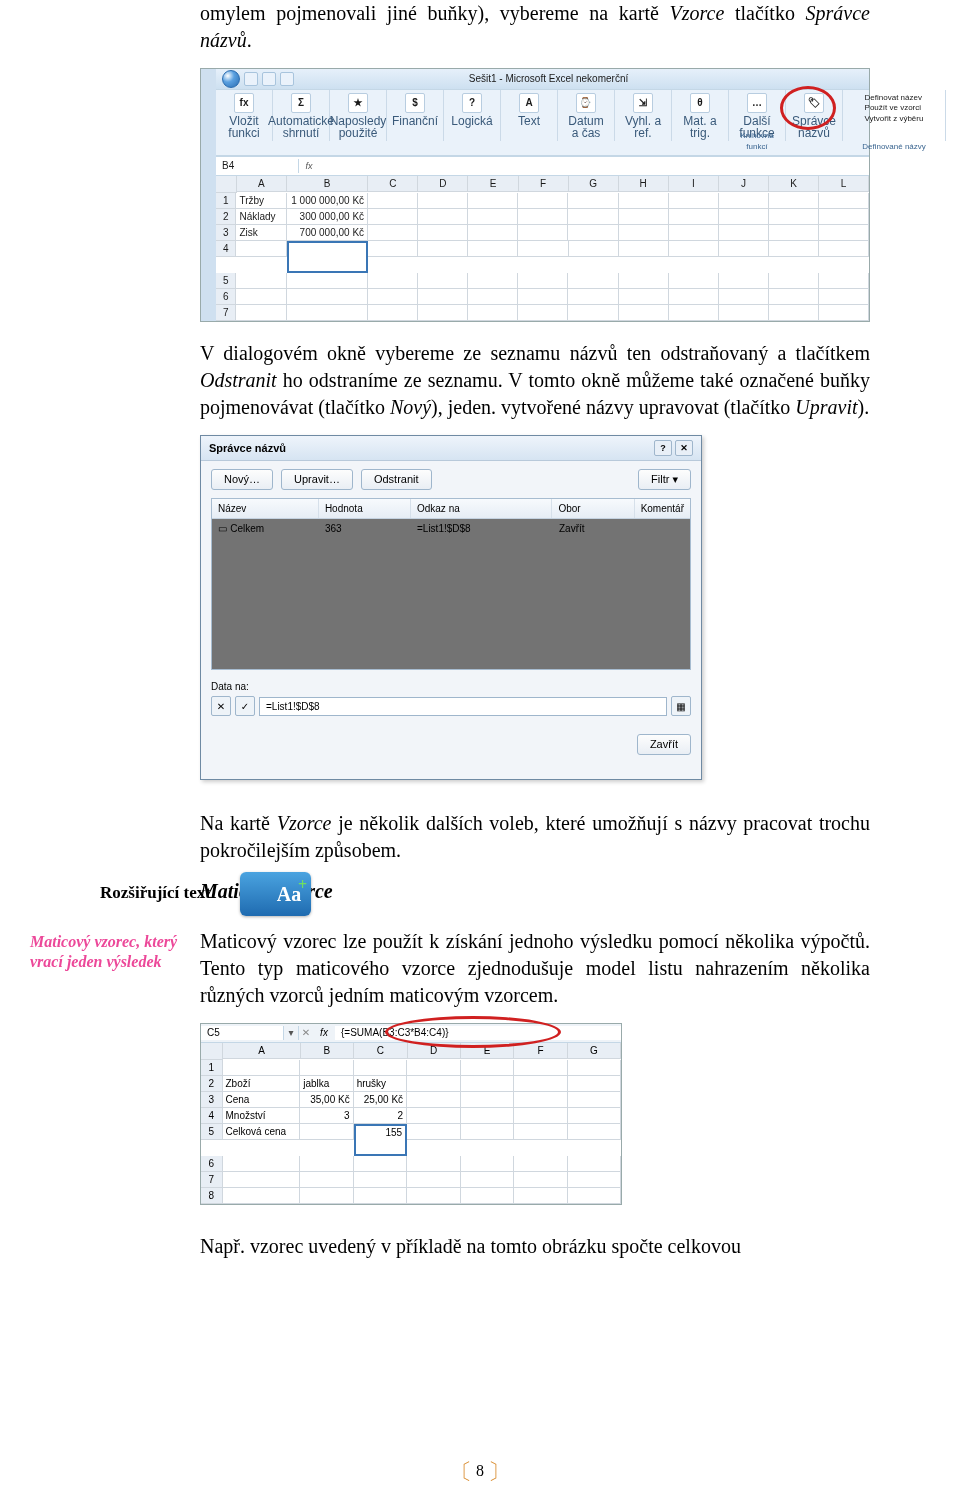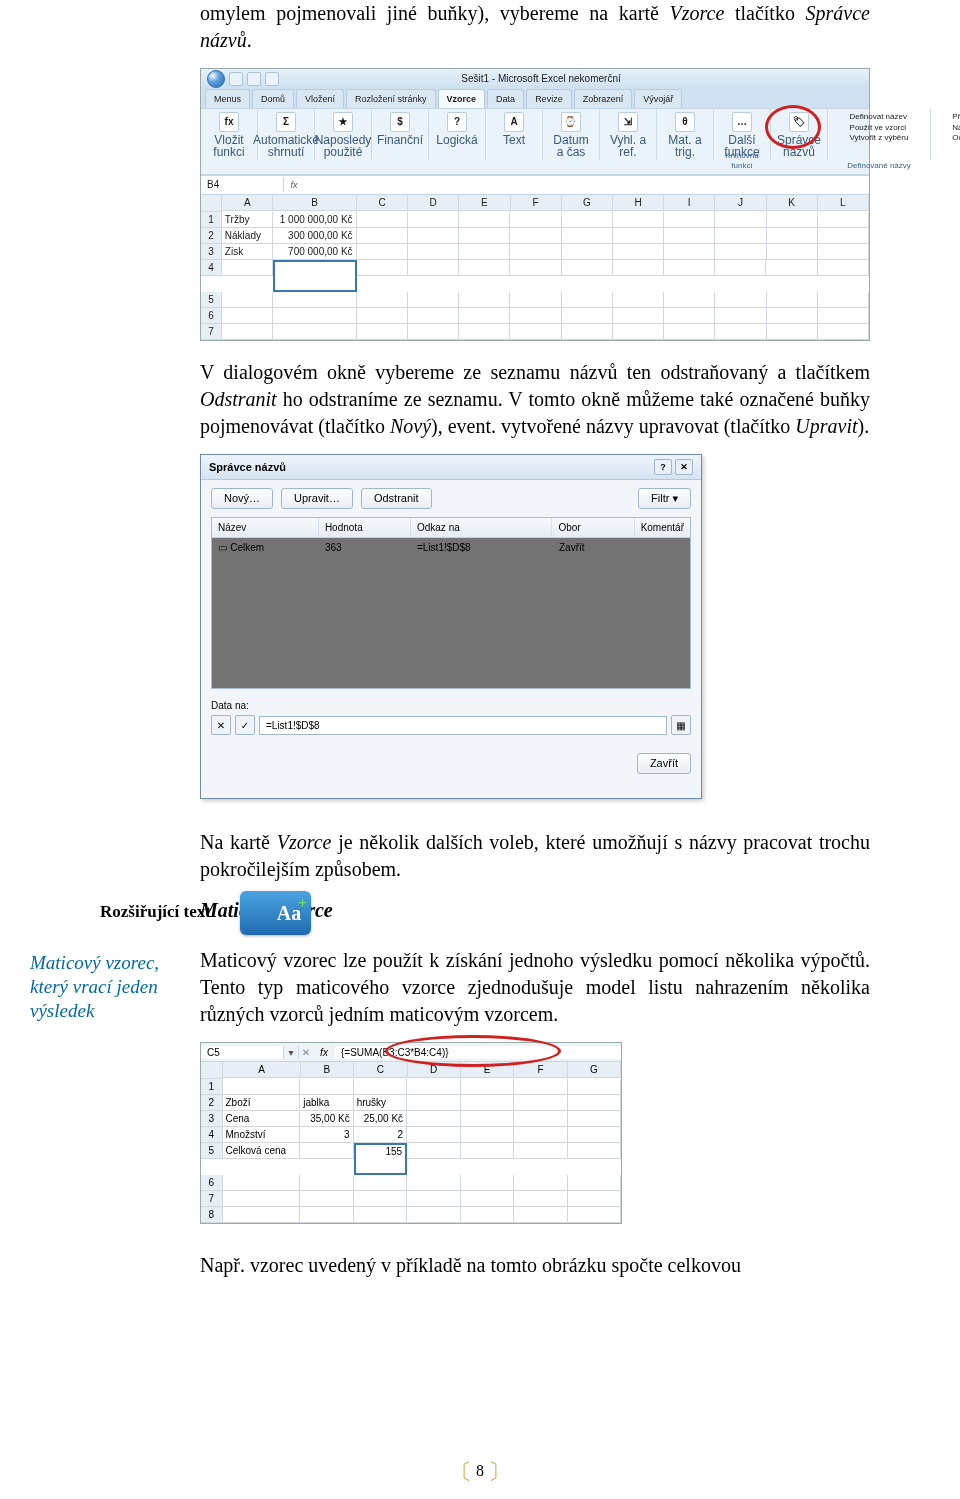--- a/index.html
+++ b/index.html
@@ -22,20 +22,21 @@
   .ital { font-style: italic; }
 
   
   .excel-shot {
     border: 1px solid #9aa;
     background: #cfe0f0;
     font-family: "Segoe UI", Tahoma, sans-serif;
     font-size: 9px;
     color: #1a1a1a;
     margin: 6px 0 18px 0;
+    padding-left: 15px;
   }
   .excel-title {
     display: flex; align-items: center; justify-content: space-between;
     background: linear-gradient(#e6f0fa,#cde0f0);
     height: 20px; padding: 0 6px;
     font-size: 10px;
   }
   .excel-title .qat { display:flex; gap:4px; align-items:center; }
   .orb { width:16px;height:16px;border-radius:50%;background:radial-gradient(circle at 30% 30%,#fff,#5aa0e0 40%,#2a6cb0);border:1px solid #2a6cb0;}
   .qat-btn{width:12px;height:12px;background:#eaf2fb;border:1px solid #a8c4dd;border-radius:2px;}
@@ -107,22 +108,23 @@
     border-radius:6px;
     background:linear-gradient(#4aa3e0,#1f6bb0);
     color:#fff; display:flex; align-items:center; justify-content:center;
     font-family:Georgia,serif; font-size:20px; font-weight:bold;
     box-shadow:0 1px 3px rgba(0,0,0,0.3);
   }
   .side-icon .plus{position:absolute;top:2px;right:4px;color:#6fe060;font-size:16px;font-weight:bold;}
   .margin-note {
     position:absolute; left:30px; width:155px;
     font-family:"Times New Roman",serif; font-style:italic;
-    font-size:19px; line-height:1.25;
-    color:#0369a1;
+    font-size:16px; line-height:1.25;
+    color:#ec4899;
+    font-weight:bold;
   }
   .margin-label {
     font-family:"Times New Roman",serif;
     font-weight:bold; font-size:17px;
     display:inline-block;
   }
   .bold-ital-head { font-weight:bold; font-style:italic; font-size:20px; }
 
   
   .mini-excel {
@@ -160,31 +162,20 @@
   <div class="excel-shot" style="position:relative;">
     <div class="excel-title">
       <div class="qat">
         <div class="orb"></div>
         <div class="qat-btn"></div>
         <div class="qat-btn"></div>
         <div class="qat-btn"></div>
       </div>
       <div>Sešit1 - Microsoft Excel nekomerční</div>
       <div style="width:60px;"></div>
-    </div>
-    <div class="excel-tabs">
-      <div class="etab">Menus</div>
-      <div class="etab">Domů</div>
-      <div class="etab">Vložení</div>
-      <div class="etab">Rozložení stránky</div>
-      <div class="etab active">Vzorce</div>
-      <div class="etab">Data</div>
-      <div class="etab">Revize</div>
-      <div class="etab">Zobrazení</div>
-      <div class="etab">Vývojář</div>
     </div>
     <div class="ribbon" style="position:relative;padding-bottom:14px;">
       <div class="rgrp">
           <div class="ric">fx</div>
           <div class="lbl">Vložit funkci</div>
         </div>
       <div class="rgrp">
           <div class="ric">Σ</div>
           <div class="lbl">Automatické shrnutí</div>
         </div>
@@ -368,21 +359,21 @@
             <div class="cell"></div>
             <div class="cell"></div>
             <div class="cell"></div>
             <div class="cell"></div>
           </div>
         </div>
     </div>
   </div>
 
   <p class="para">
-    <span>V dialogovém okně vybereme ze seznamu názvů ten odstraňovaný a tlačítkem </span><span class="ital">Odstranit</span><span> ho odstraníme ze seznamu. V tomto okně můžeme také označené buňky pojmenovávat (tlačítko </span><span class="ital">Nový</span><span>), event. vytvořené názvy upravovat (tlačítko </span><span class="ital">Upravit</span><span>).</span>
+    <span>V dialogovém okně vybereme ze seznamu názvů ten odstraňovaný a tlačítkem </span><span class="ital">Odstranit</span><span> ho odstraníme ze seznamu. V tomto okně můžeme také označené buňky pojmenovávat (tlačítko </span><span class="ital">Nový</span><span>), jeden. vytvořené názvy upravovat (tlačítko </span><span class="ital">Upravit</span><span>).</span>
   </p>
 
   <div class="dialog">
     <div class="dlg-title">
       <span>Správce názvů</span>
       <div class="winbtns">
         <div class="winbtn">?</div>
         <div class="winbtn">✕</div>
       </div>
     </div>

